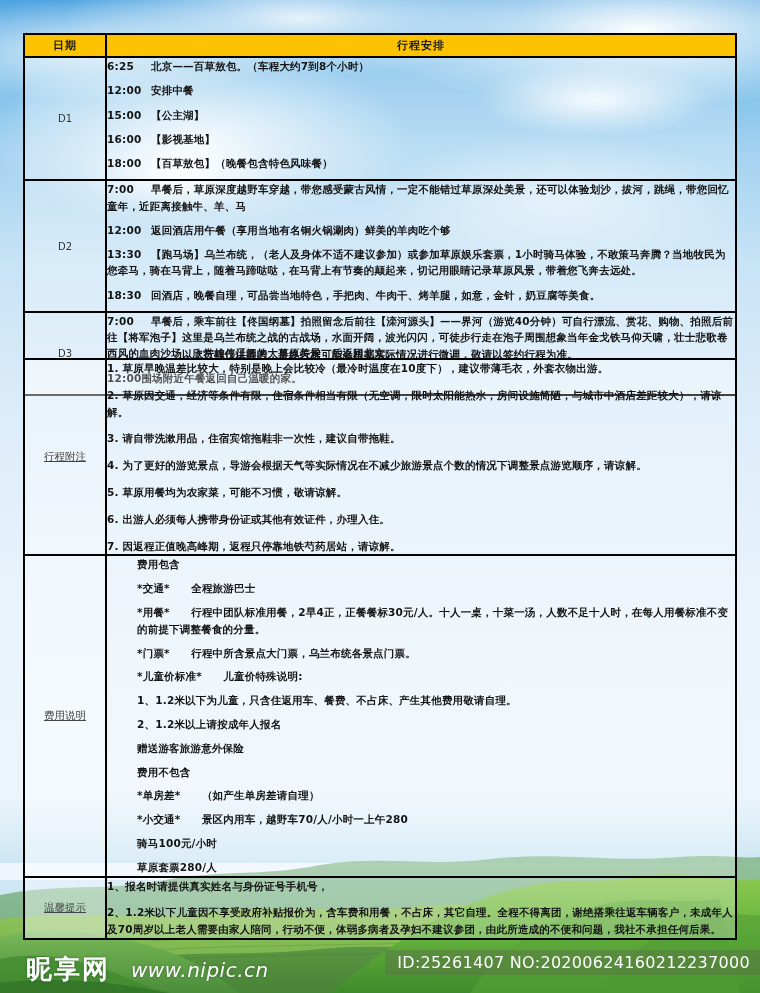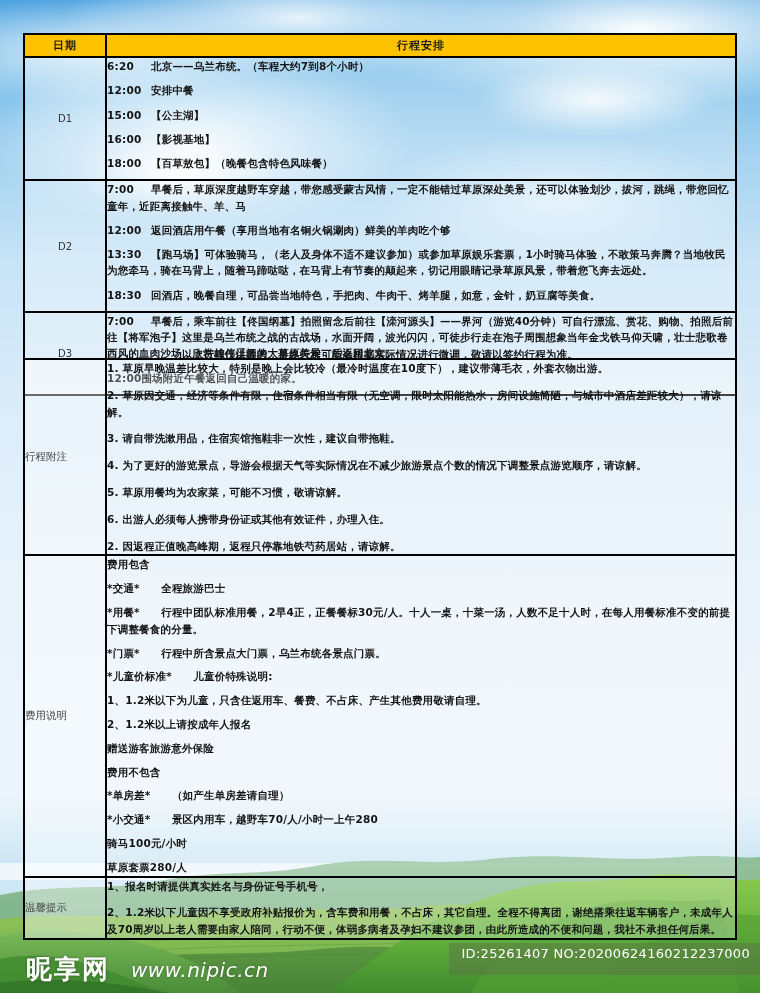--- a/index.html
+++ b/index.html
@@ -96,25 +96,26 @@
     width: 80px;
     text-align: center;
     font-size: 10px;
     color: #333;
     background: rgba(255,255,255,0.30);
     border-right: 2px solid #000 !important;
     margin-left: 27px;
   }
   .labelcell {
     width: 80px;
-    text-align: left;
+    text-align: center;
     font-size: 10.5px;
     color: #444;
     background: rgba(255,255,255,0.42);
     border-right: 2px solid #000 !important;
+    text-decoration: underline;
   }
   .bodycell {
     padding: 7px 6px 7px 7px;
     background: rgba(255,255,255,0.26);
   }
   .row-sep td { border-top: 2px solid #000; }
 
   .line {
     font-size: 10.5px;
     line-height: 1.55;
@@ -130,21 +131,21 @@
   }
   .plain {
     font-size: 10.5px;
     line-height: 1.6;
     color: #141414;
     margin: 0 0 10px 0;
     font-weight: bold;
     letter-spacing: 0.2px;
   }
   .plain:last-child { margin-bottom: 0; }
-  .tight { margin-bottom: 7px; }
+  .tight { margin-bottom: 7px; padding-left: 30px; }
 
   .footnote {
     position: absolute;
     top: 348px;
     left: 23px;
     width: 714px;
     text-align: center;
     font-size: 10.5px;
     font-weight: bold;
     color: #141414;
@@ -175,24 +176,24 @@
     font-weight: normal;
     color: #ffffff;
     letter-spacing: 0.5px;
     text-shadow: 0 0 3px rgba(0,0,0,0.3);
     font-family: "DejaVu Sans", "Liberation Sans", sans-serif;
   }
   .idbar {
     position: absolute;
     right: 0;
     bottom: 18px;
-    padding: 3px 10px 14px 12px;
+    padding: 3px 10px 3px 12px;
     background: rgba(90,110,70,0.45);
     color: #ffffff;
-    font-size: 13px;
+    font-size: 16px;
     letter-spacing: 0.3px;
     font-family: "DejaVu Sans", "Liberation Sans", sans-serif;
     white-space: nowrap;
   }
 </style>
 </head>
 <body>
 
 <div class="poster">
 
@@ -256,21 +257,21 @@
     <tbody>
         <tr>
       <td class="hdr" style="width:80px;">日期</td>
       <td class="hdr">行程安排</td>
     </tr>
 
     <tr class="row-sep">
       <td class="daycell">D1</td>
       <td class="bodycell">
         <p class="line">
-          <span class="t">6:20</span><span>北京——乌兰布统。（车程大约7到8个小时）</span>
+          <span class="t">6:25</span><span>北京——百草敖包。（车程大约7到8个小时）</span>
         </p>
         <p class="line">
           <span class="t">12:00</span><span>安排中餐</span>
         </p>
         <p class="line">
           <span class="t">15:00</span><span>【公主湖】</span>
         </p>
         <p class="line">
           <span class="t">16:00</span><span>【影视基地】</span>
         </p>
@@ -283,21 +284,21 @@
     <tr class="row-sep">
       <td class="daycell">D2</td>
       <td class="bodycell">
         <p class="line">
           <span class="t">7:00</span><span>早餐后，草原深度越野车穿越，带您感受蒙古风情，一定不能错过草原深处美景，还可以体验划沙，拔河，跳绳，带您回忆童年，近距离接触牛、羊、马</span>
         </p>
         <p class="line">
           <span class="t">12:00</span><span>返回酒店用午餐（享用当地有名铜火锅涮肉）鲜美的羊肉吃个够</span>
         </p>
         <p class="line">
-          <span class="t">13:30</span><span>【跑马场】可体验骑马，（老人及身体不适不建议参加）或参加草原娱乐套票，1小时骑马体验，不敢策马奔腾？当地牧民为您牵马，骑在马背上，随着马蹄哒哒，在马背上有节奏的颠起来，切记用眼睛记录草原风景，带着您飞奔去远处。</span>
+          <span class="t">13:30</span><span>【跑马场】乌兰布统，（老人及身体不适不建议参加）或参加草原娱乐套票，1小时骑马体验，不敢策马奔腾？当地牧民为您牵马，骑在马背上，随着马蹄哒哒，在马背上有节奏的颠起来，切记用眼睛记录草原风景，带着您飞奔去远处。</span>
         </p>
         <p class="line">
           <span class="t">18:30</span><span>回酒店，晚餐自理，可品尝当地特色，手把肉、牛肉干、烤羊腿，如意，金针，奶豆腐等美食。</span>
         </p>
       </td>
     </tr>
 
     <tr class="row-sep">
       <td class="daycell">D3</td>
       <td class="bodycell">
@@ -319,21 +320,21 @@
     <tbody>
         <tr>
       <td class="labelcell">行程附注</td>
       <td class="bodycell">
         <p class="plain">1. 草原早晚温差比较大，特别是晚上会比较冷（最冷时温度在10度下），建议带薄毛衣，外套衣物出游。</p>
         <p class="plain">2. 草原因交通，经济等条件有限，住宿条件相当有限（无空调，限时太阳能热水，房间设施简陋，与城市中酒店差距较大），请谅解。</p>
         <p class="plain">3. 请自带洗漱用品，住宿宾馆拖鞋非一次性，建议自带拖鞋。</p>
         <p class="plain">4. 为了更好的游览景点，导游会根据天气等实际情况在不减少旅游景点个数的情况下调整景点游览顺序，请谅解。</p>
         <p class="plain">5. 草原用餐均为农家菜，可能不习惯，敬请谅解。</p>
         <p class="plain">6. 出游人必须每人携带身份证或其他有效证件，办理入住。</p>
-        <p class="plain">2. 因返程正值晚高峰期，返程只停靠地铁芍药居站，请谅解。</p>
+        <p class="plain">7. 因返程正值晚高峰期，返程只停靠地铁芍药居站，请谅解。</p>
       </td>
     </tr>
 
     <tr class="row-sep">
       <td class="labelcell">费用说明</td>
       <td class="bodycell">
         <p class="plain tight">费用包含</p>
         <p class="plain tight">*交通*　　全程旅游巴士</p>
         <p class="plain tight">*用餐*　　行程中团队标准用餐，2早4正，正餐餐标30元/人。十人一桌，十菜一汤，人数不足十人时，在每人用餐标准不变的前提下调整餐食的分量。</p>
         <p class="plain tight">*门票*　　行程中所含景点大门票，乌兰布统各景点门票。</p>

